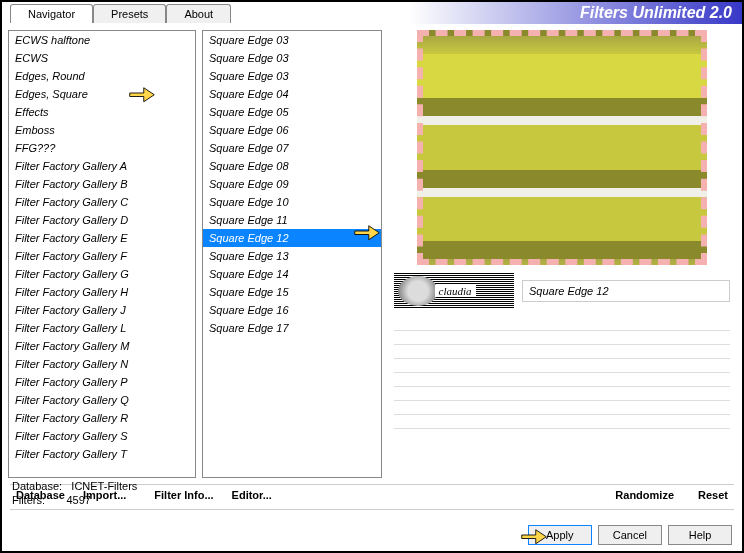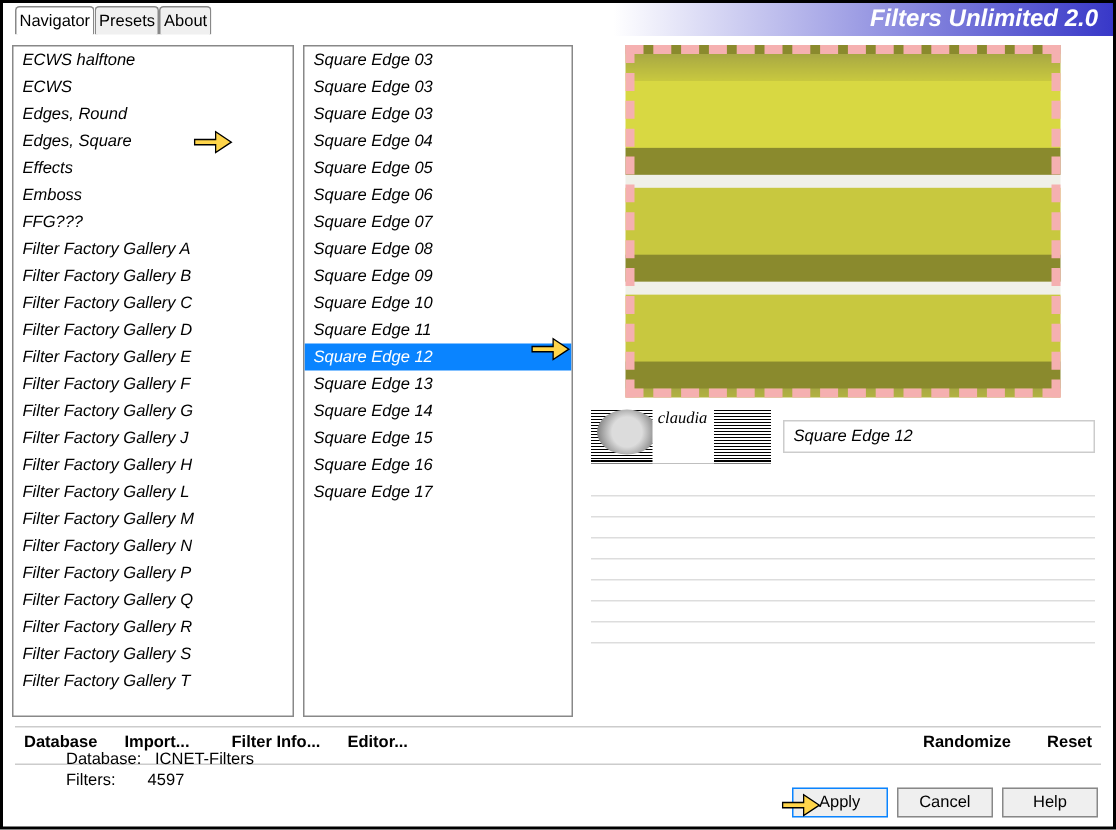--- a/index.html
+++ b/index.html
@@ -18,21 +18,21 @@
     background: linear-gradient(to right, #fff 0%, #fff 55%, #3838c8 100%);
     display: flex;
     align-items: center;
   }
   .tabs {
     display: flex;
     gap: 0;
     margin-left: 8px;
   }
   .tab {
-    padding: 3px 2px;
+    padding: 3px 17px;
     border: 1px solid #888;
     border-bottom: none;
     background: #f0f0f0;
     font-size: 11px;
     cursor: pointer;
     border-top-left-radius: 3px;
     border-top-right-radius: 3px;
   }
   .tab.active {
     background: #fff;
@@ -102,20 +102,21 @@
     align-items: center;
     gap: 8px;
     margin-top: 8px;
     padding: 0 6px;
   }
   .claudia-badge {
     width: 120px;
     height: 36px;
     background: repeating-linear-gradient(to bottom, #000 0 1px, #fff 1px 2px);
     display: flex;
+    align-items: center;
     justify-content: center;
     position: relative;
   }
   .claudia-badge::before {
     content: "";
     width: 40px; height: 30px;
     background: radial-gradient(circle, #dcdcdc 40%, #555 100%);
     border-radius: 50%;
     position: absolute;
     left: 4px;
@@ -147,25 +148,24 @@
   .mid-buttons {
     display: flex;
     padding: 4px 14px;
     font-size: 11px;
     font-weight: bold;
   }
   .mid-buttons .mbtn { cursor: pointer; }
   .right-mid { margin-left: auto; display: flex; gap: 24px; }
   .statusbar {
     position: absolute;
-    bottom: 24px;
+    bottom: 44px;
     left: 10px;
     font-size: 11px;
     line-height: 14px;
-    margin-left: 32px;
   }
   .bottom-buttons {
     position: absolute;
     bottom: 6px;
     right: 10px;
     display: flex;
     gap: 6px;
     align-items: flex-start;
   }
   .btn {
@@ -217,22 +217,22 @@
       <div class="list-item">Effects</div>
       <div class="list-item">Emboss</div>
       <div class="list-item">FFG???</div>
       <div class="list-item">Filter Factory Gallery A</div>
       <div class="list-item">Filter Factory Gallery B</div>
       <div class="list-item">Filter Factory Gallery C</div>
       <div class="list-item">Filter Factory Gallery D</div>
       <div class="list-item">Filter Factory Gallery E</div>
       <div class="list-item">Filter Factory Gallery F</div>
       <div class="list-item">Filter Factory Gallery G</div>
+      <div class="list-item">Filter Factory Gallery H</div>
       <div class="list-item">Filter Factory Gallery J</div>
-      <div class="list-item">Filter Factory Gallery H</div>
       <div class="list-item">Filter Factory Gallery L</div>
       <div class="list-item">Filter Factory Gallery M</div>
       <div class="list-item">Filter Factory Gallery N</div>
       <div class="list-item">Filter Factory Gallery P</div>
       <div class="list-item">Filter Factory Gallery Q</div>
       <div class="list-item">Filter Factory Gallery R</div>
       <div class="list-item">Filter Factory Gallery S</div>
       <div class="list-item">Filter Factory Gallery T</div>
     </div>
 

